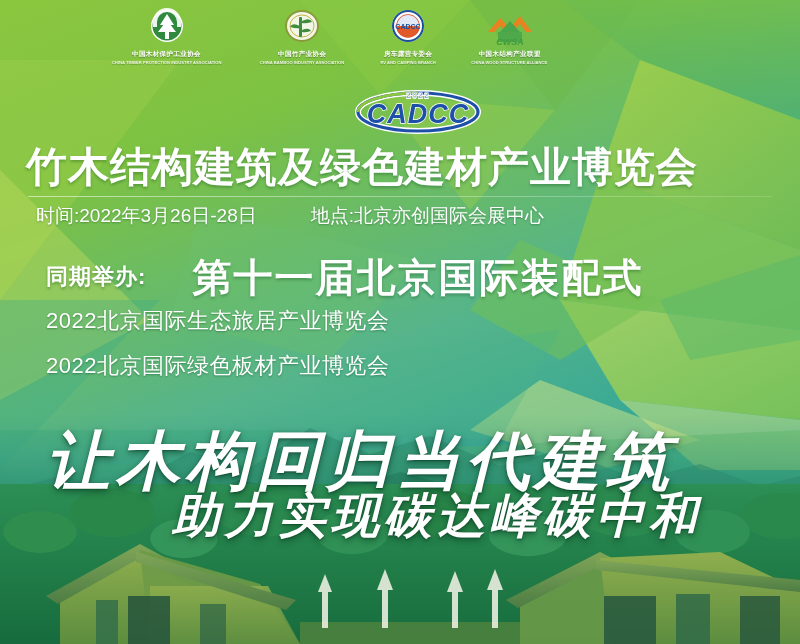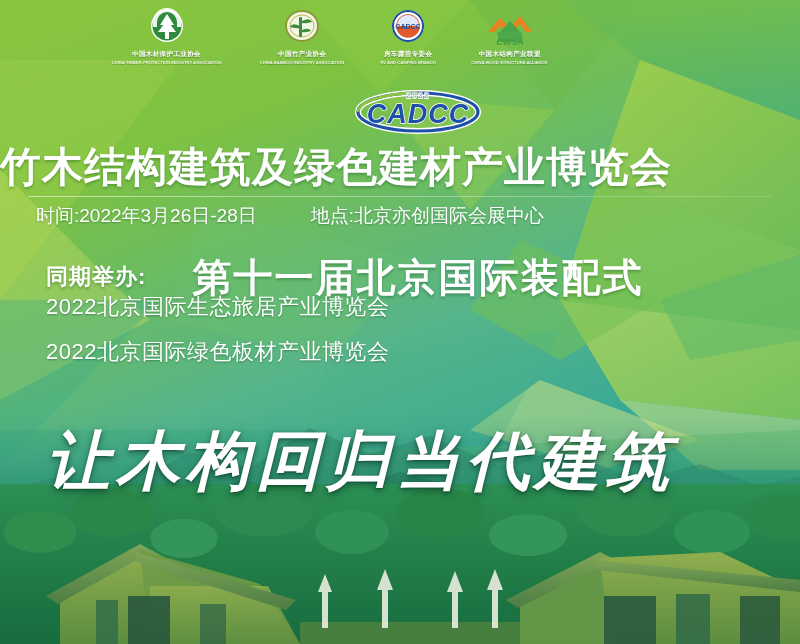--- a/index.html
+++ b/index.html
@@ -98,42 +98,42 @@
   }
   .title-a {
     font-size:39px; font-weight:700; color:#ffffff; letter-spacing:2px;
     text-shadow:0 2px 3px rgba(0,60,20,0.30); white-space:nowrap;
     line-height:1;
     margin-top:34px;
   }
   .title-b {
     font-size:41px; font-weight:700; color:#ffffff; letter-spacing:1px;
     text-shadow:0 2px 3px rgba(0,60,20,0.30); white-space:nowrap;
-    margin-top:6px; line-height:1.05;
+    padding-left:26px; margin-top:6px; line-height:1.05;
   }
 
   .divider {
     position:absolute; left:28px; top:196px; width:744px; height:1px;
     background:linear-gradient(90deg,rgba(255,255,255,0.55),rgba(255,255,255,0.15));
   }
 
   .when-where {
     position:absolute; left:36px; top:203px; width:740px;
     display:flex; gap:54px; align-items:baseline;
   }
   .when-where span {
     font-size:19px; color:#ffffff; font-weight:500; white-space:nowrap;
     text-shadow:0 1px 2px rgba(0,60,20,0.35);
   }
 
   
   .concurrent { position:absolute; left:46px; top:262px; width:640px; }
   .concurrent .heading {
     font-size:22px; font-weight:700; color:#ffffff; letter-spacing:1px;
-    text-shadow:0 2px 3px rgba(0,60,20,0.35); 
+    text-shadow:0 2px 3px rgba(0,60,20,0.35); margin-bottom:14px;
   }
   .concurrent .item {
     font-size:22px; color:#ffffff; letter-spacing:0.5px; margin-bottom:15px;
     text-shadow:0 1px 2px rgba(0,60,20,0.4); white-space:nowrap;
   }
 
   
   .slogan1, .slogan2 {
     position:absolute; color:#ffffff; white-space:nowrap;
     font-family:"DejaVu Serif","Liberation Serif",serif;
@@ -333,14 +333,15 @@
     <span>地点:北京亦创国际会展中心</span>
   </div>
 
   <div class="concurrent">
     <div class="heading">同期举办:</div>
     <div class="item">2022北京国际生态旅居产业博览会</div>
     <div class="item">2022北京国际绿色板材产业博览会</div>
   </div>
 
   <div class="slogan1">让木构回归当代建筑</div>
+  <div class="slogan2">助力实现碳达峰碳中和</div>
 
 </div>
 
 </body></html>

